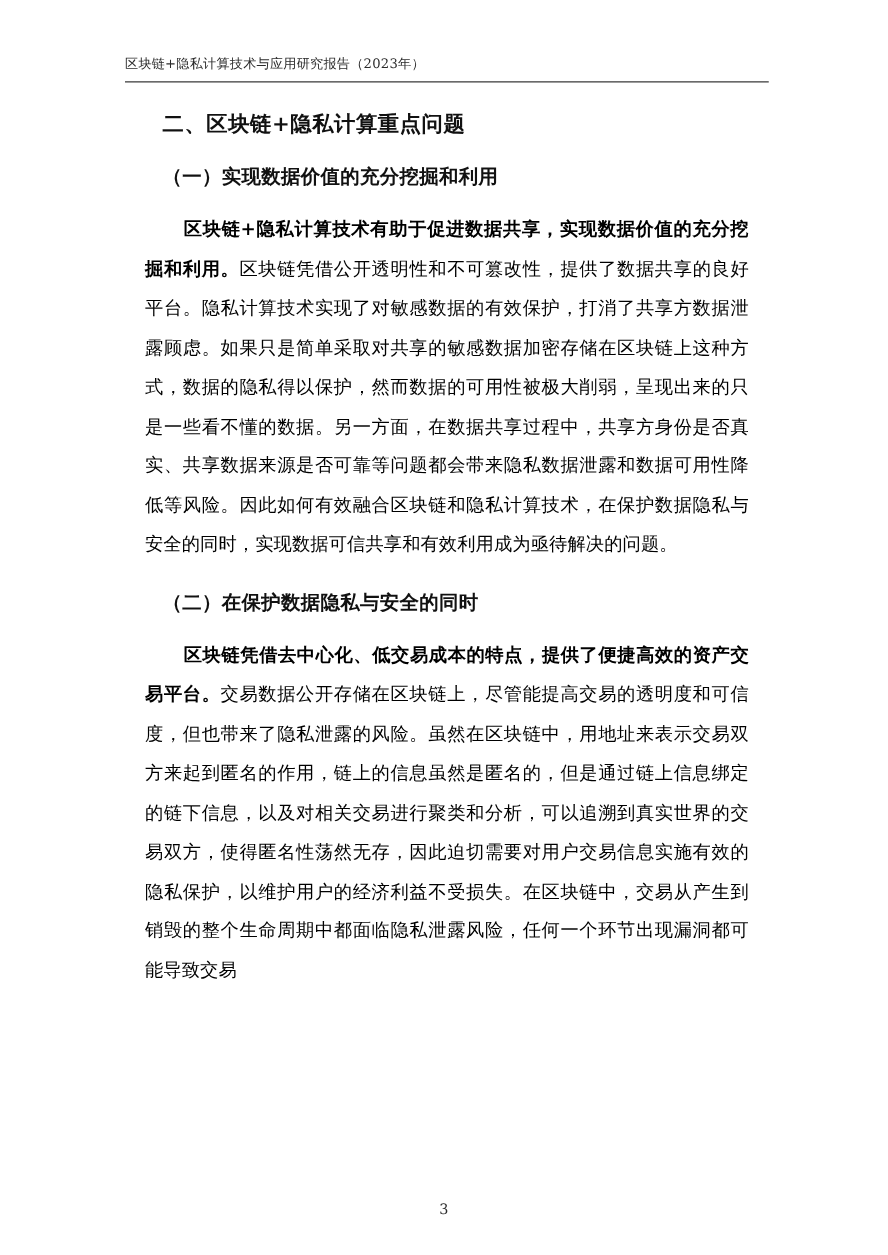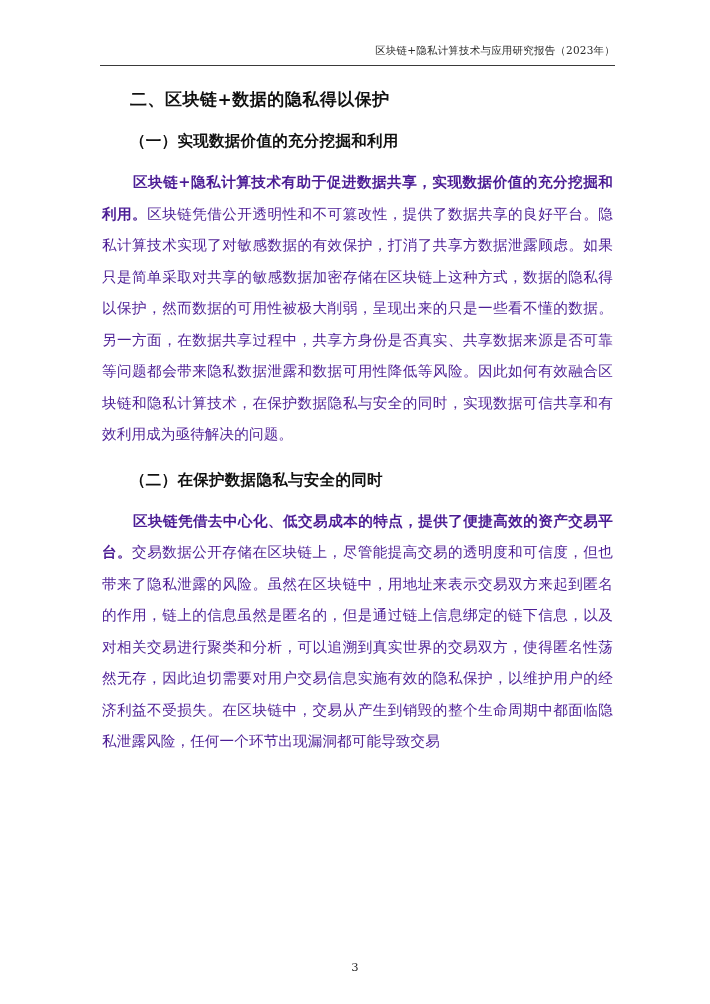--- a/index.html
+++ b/index.html
@@ -16,21 +16,21 @@
     overflow: hidden;
   }
   .page {
     width: 710px;
     height: 1004px;
     box-sizing: border-box;
     padding: 44px 95px 0 100px;
     position: relative;
   }
   .header {
-    text-align: right;
+    text-align: left;
     font-size: 10.5px;
     color: #2b2b2b;
     letter-spacing: 0.2px;
     padding-bottom: 7px;
     font-family: "DejaVu Serif", "Liberation Serif", serif;
   }
   .header-rule {
     border-bottom: 1.3px solid #3a3a3a;
     margin-bottom: 22px;
   }
@@ -46,26 +46,26 @@
     font-size: 15.5px;
     font-weight: bold;
     margin: 20px 0 14px 0;
     text-indent: 30px;
     letter-spacing: 0.3px;
     color: #111;
   }
   p.body-text {
     font-size: 14.6px;
     line-height: 31.5px;
-    margin: 2px;
+    margin: 16px;
     text-align: justify;
     text-justify: inter-ideograph;
     text-indent: 31px;
     letter-spacing: 0.1px;
-    color: #4c1d95;
+    color: #000000;
   }
   p.body-text .lead {
     font-weight: bold;
   }
   .footer {
     position: absolute;
     left: 0;
     right: 0;
     bottom: 30px;
     text-align: center;
@@ -74,21 +74,21 @@
   }
 </style>
 </head>
 <body>
 
 <div class="page">
 
   <div class="header">区块链+隐私计算技术与应用研究报告（2023年）</div>
   <div class="header-rule"></div>
 
-  <h2 class="section-title">二、区块链+数据的隐私得以保护</h2>
+  <h2 class="section-title">二、区块链+隐私计算重点问题</h2>
 
   <h3 class="sub-title">（一）实现数据价值的充分挖掘和利用</h3>
   <p class="body-text"><span class="lead">区块链+隐私计算技术有助于促进数据共享，实现数据价值的充分挖掘和利用。</span><span>区块链凭借公开透明性和不可篡改性，提供了数据共享的良好平台。隐私计算技术实现了对敏感数据的有效保护，打消了共享方数据泄露顾虑。如果只是简单采取对共享的敏感数据加密存储在区块链上这种方式，数据的隐私得以保护，然而数据的可用性被极大削弱，呈现出来的只是一些看不懂的数据。另一方面，在数据共享过程中，共享方身份是否真实、共享数据来源是否可靠等问题都会带来隐私数据泄露和数据可用性降低等风险。因此如何有效融合区块链和隐私计算技术，在保护数据隐私与安全的同时，实现数据可信共享和有效利用成为亟待解决的问题。</span></p>
 
   <h3 class="sub-title">（二）在保护数据隐私与安全的同时</h3>
   <p class="body-text"><span class="lead">区块链凭借去中心化、低交易成本的特点，提供了便捷高效的资产交易平台。</span><span>交易数据公开存储在区块链上，尽管能提高交易的透明度和可信度，但也带来了隐私泄露的风险。虽然在区块链中，用地址来表示交易双方来起到匿名的作用，链上的信息虽然是匿名的，但是通过链上信息绑定的链下信息，以及对相关交易进行聚类和分析，可以追溯到真实世界的交易双方，使得匿名性荡然无存，因此迫切需要对用户交易信息实施有效的隐私保护，以维护用户的经济利益不受损失。在区块链中，交易从产生到销毁的整个生命周期中都面临隐私泄露风险，任何一个环节出现漏洞都可能导致交易</span></p>
 
   <div class="footer">3</div>
 </div>
 

